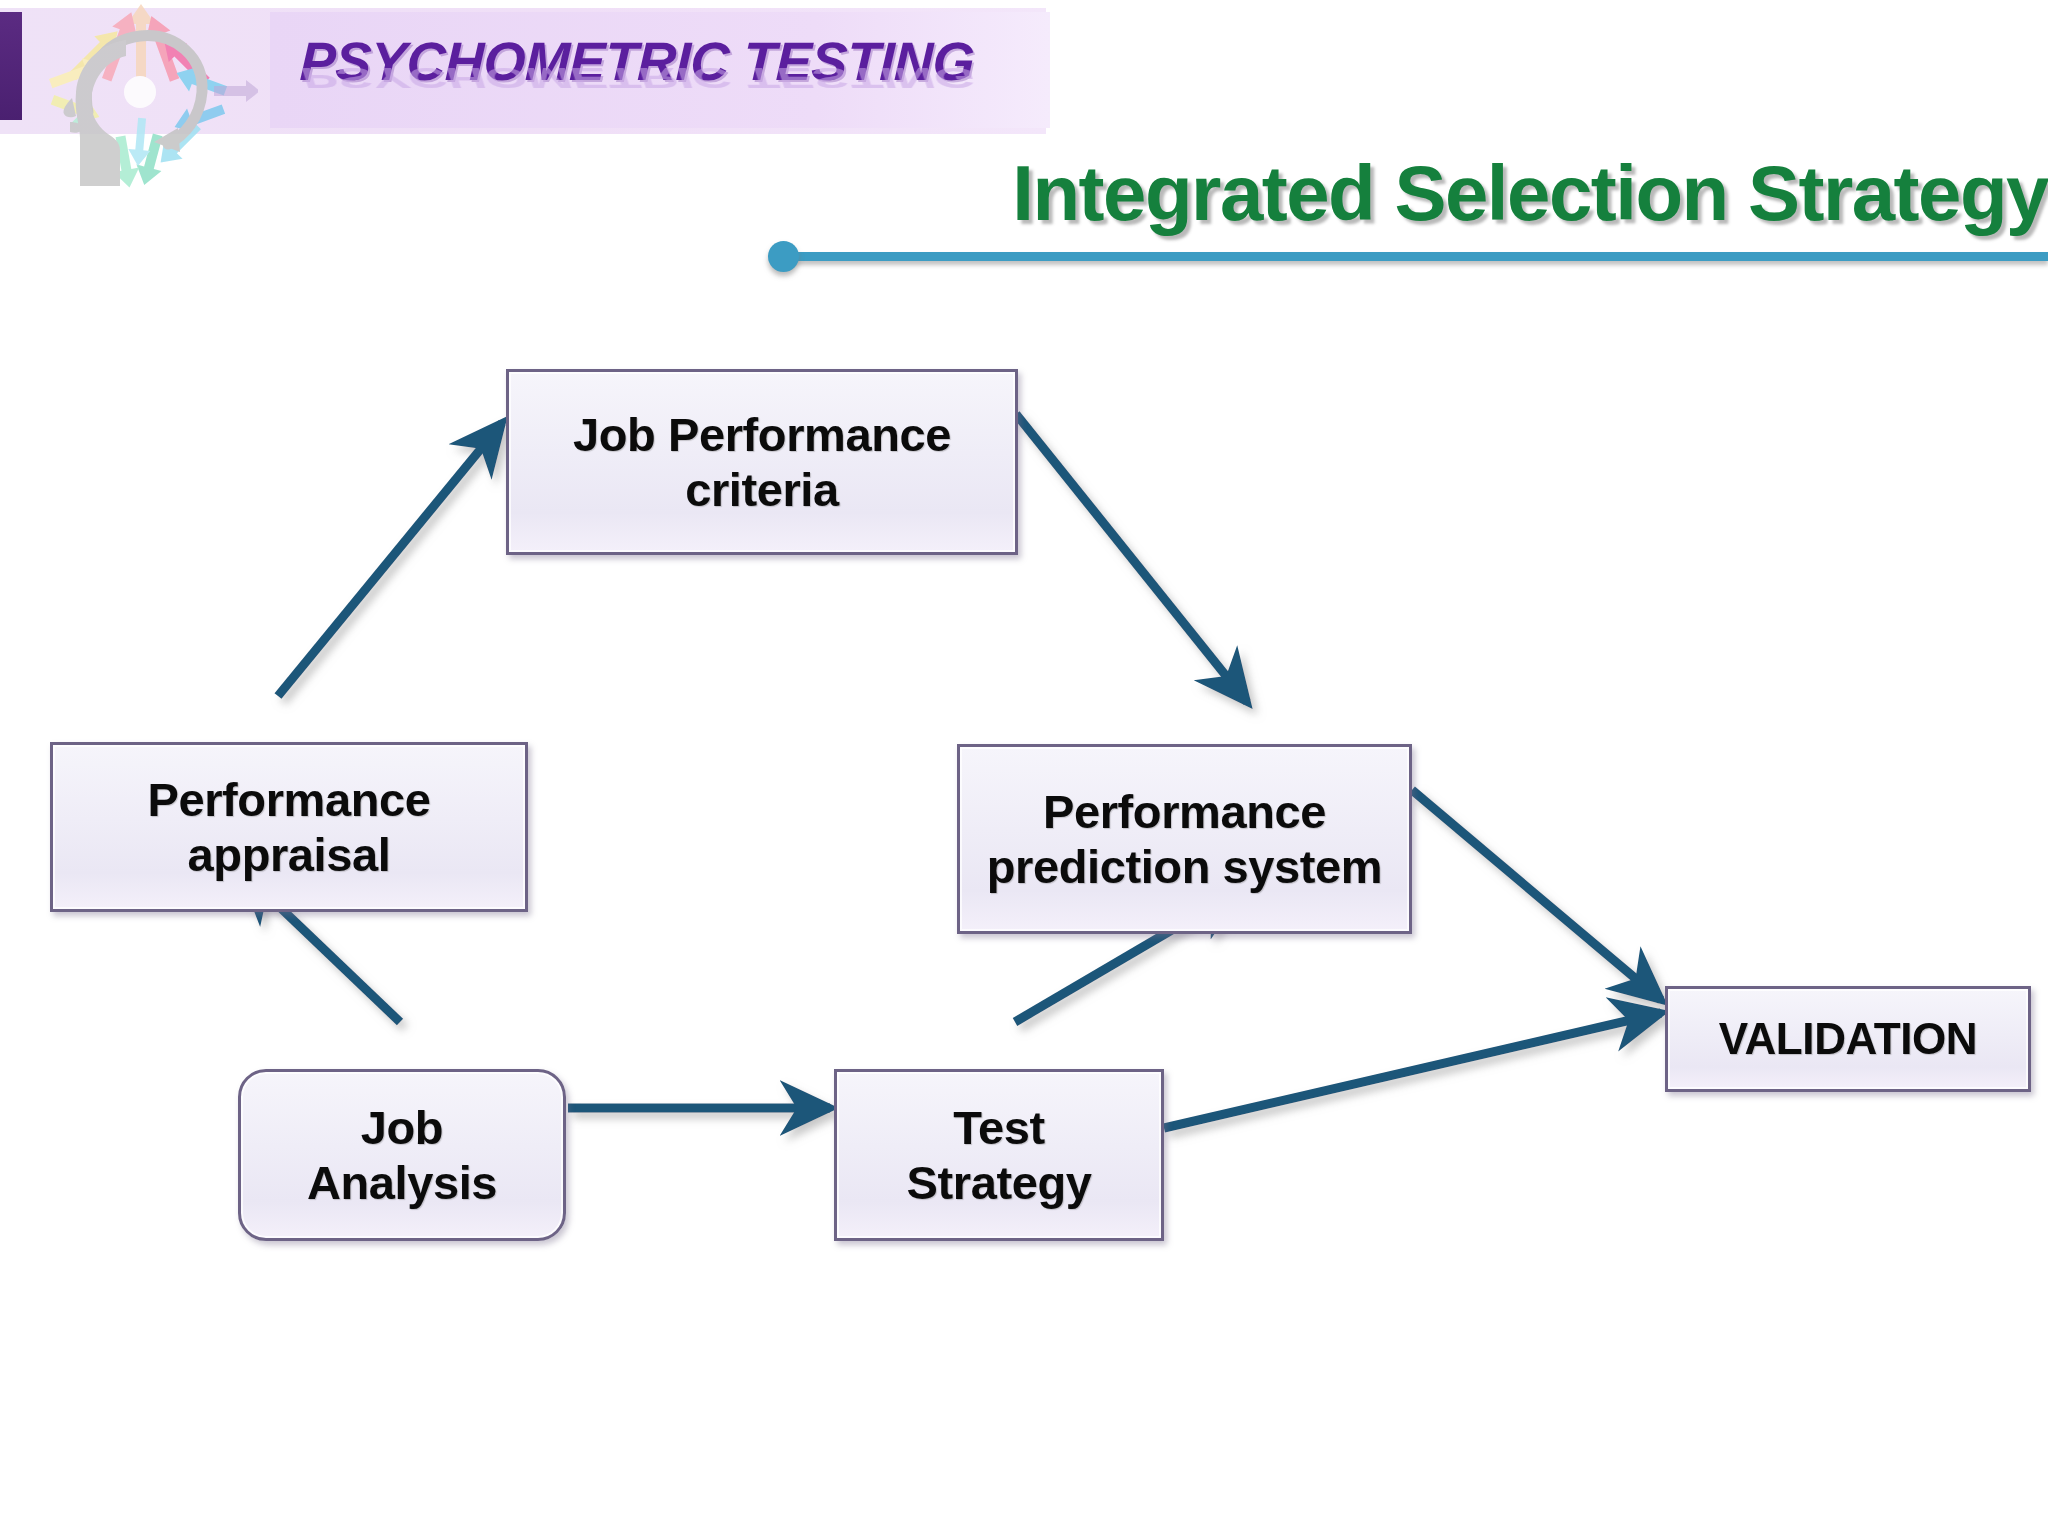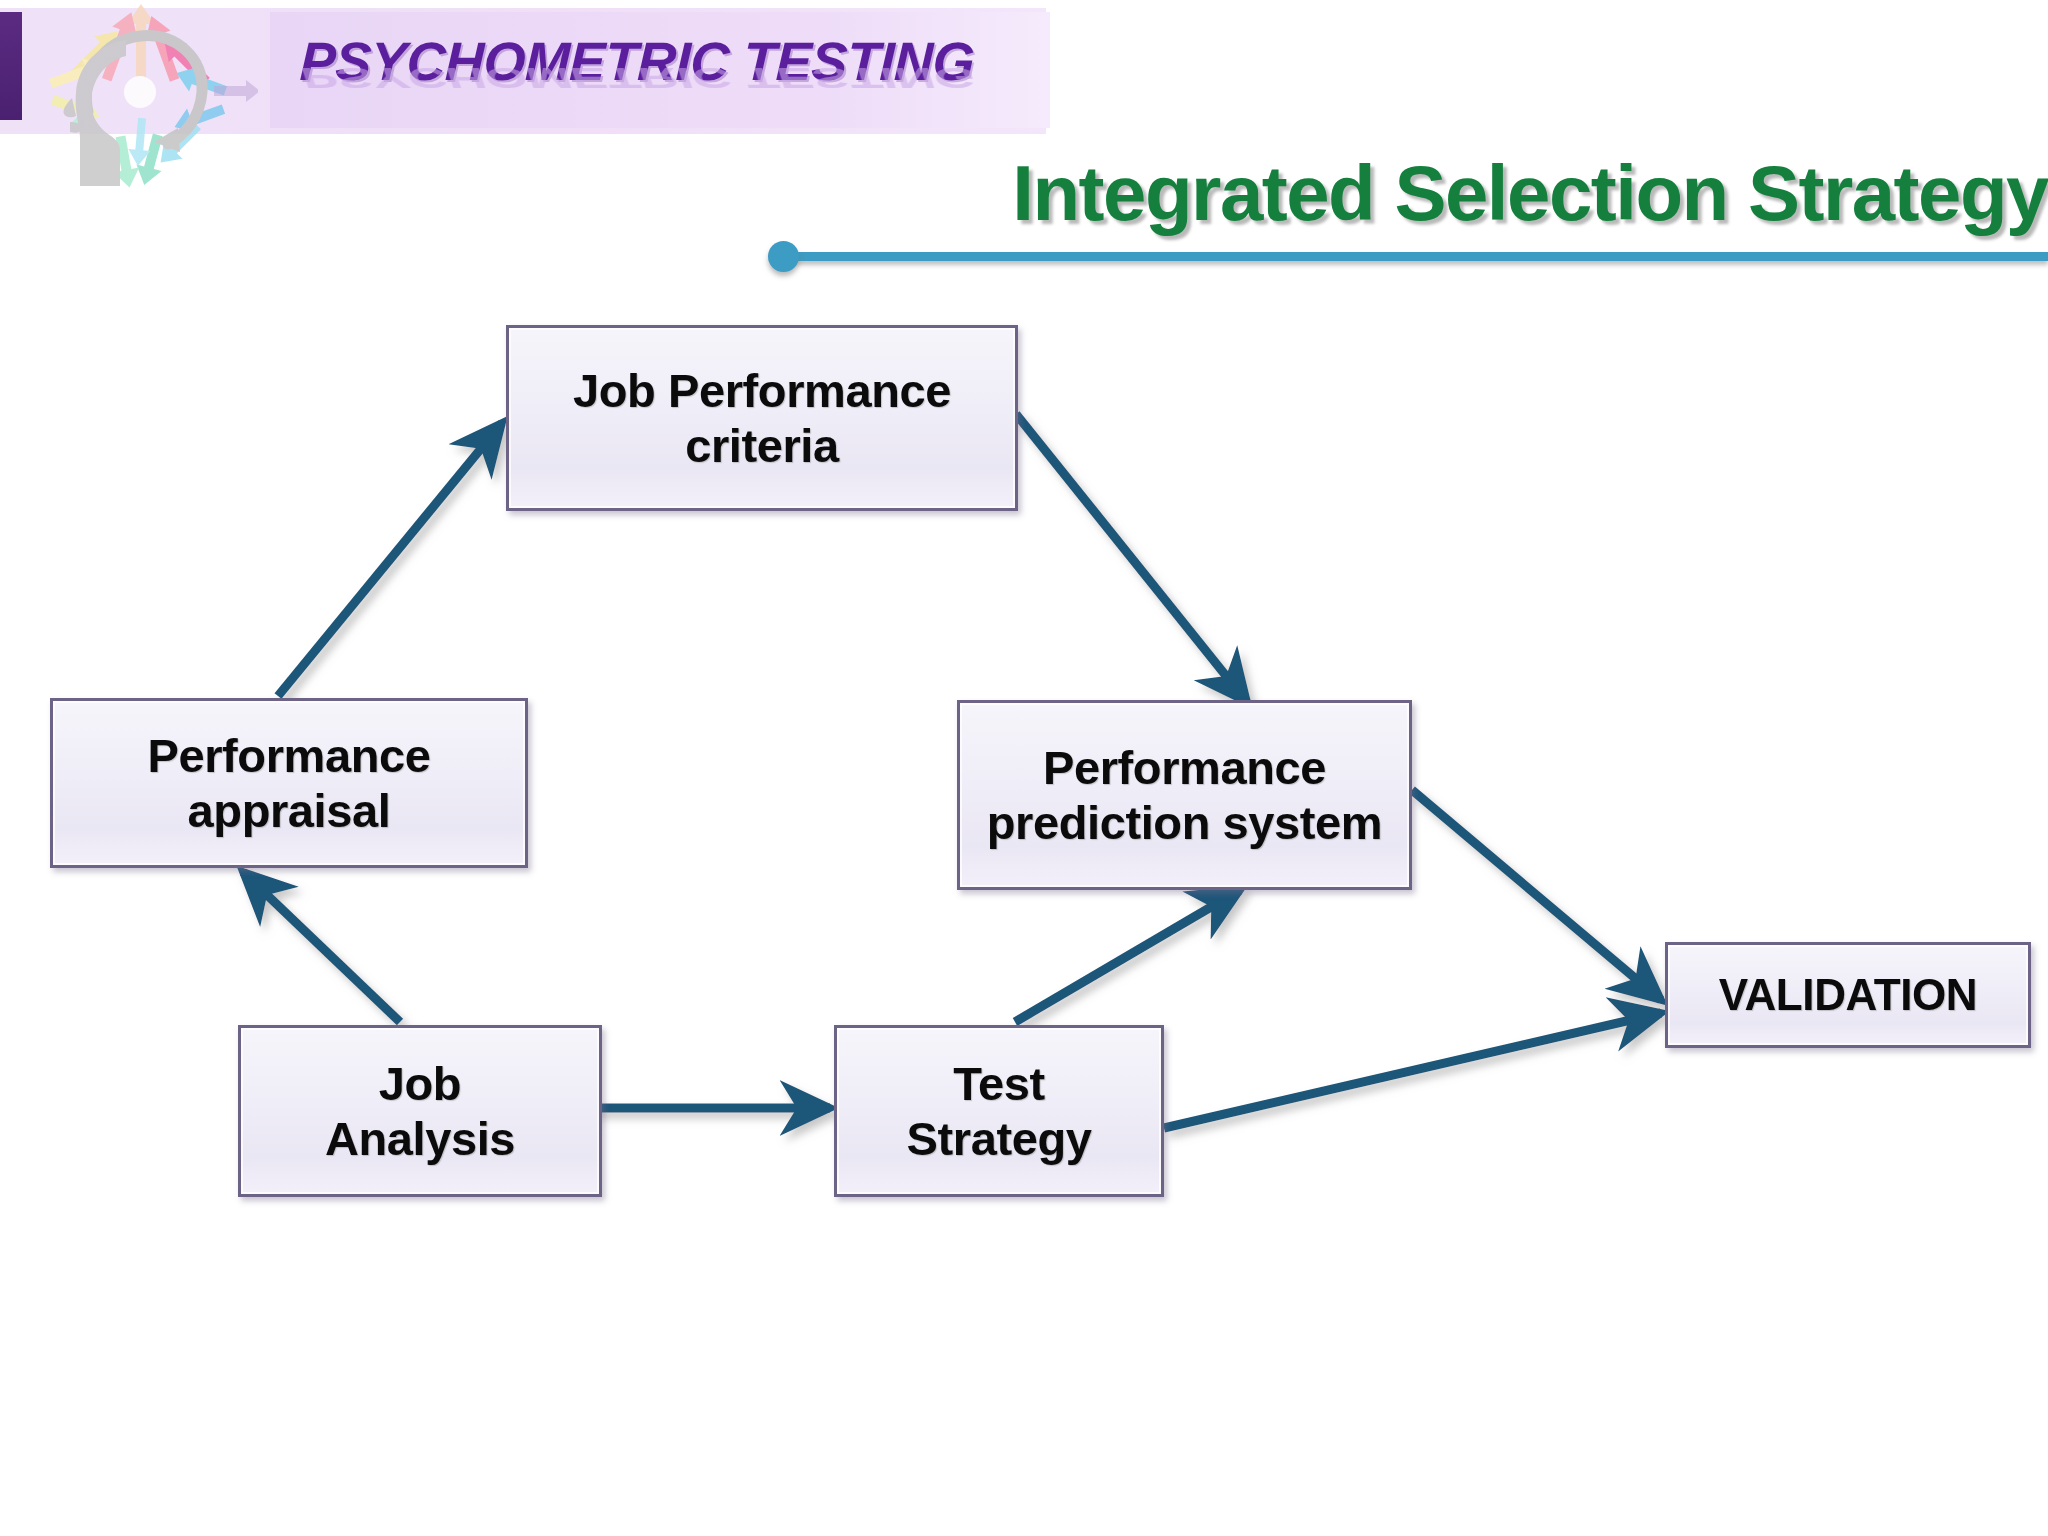--- a/index.html
+++ b/index.html
@@ -125,27 +125,28 @@
     justify-content: center;
     text-align: center;
     font-family: "Liberation Sans", sans-serif;
     font-weight: bold;
     font-size: 47px;
     color: #0b0b0b;
     line-height: 1.18;
     letter-spacing: -0.4px;
     text-shadow: 1px 1px 1px rgba(90,90,90,.30);
     z-index: 3;
+    margin-top: 44px;
   }
   .flow-box .label { display: block; padding: 0 10px; white-space: pre-line; }
 
   #box-job-performance { left: 506px;  top: 325px;  width: 512px; height: 186px; }
   #box-perf-appraisal  { left: 50px;   top: 698px;  width: 478px; height: 170px; }
   #box-perf-prediction { left: 957px;  top: 700px;  width: 455px; height: 190px; }
-  #box-job-analysis    { left: 238px;  top: 1025px; width: 364px; height: 172px; }
+  #box-job-analysis    { left: 238px;  top: 1025px; width: 328px; height: 172px; border-radius: 28px; }
   #box-test-selection  { left: 834px;  top: 1025px; width: 330px; height: 172px; }
   #box-validation      { left: 1665px; top: 942px;  width: 366px; height: 106px;
                           font-size: 44px; }
 
   
   #arrows {
     position: absolute;
     left: 0; top: 0;
     width: 2048px; height: 1536px;
     z-index: 2;

